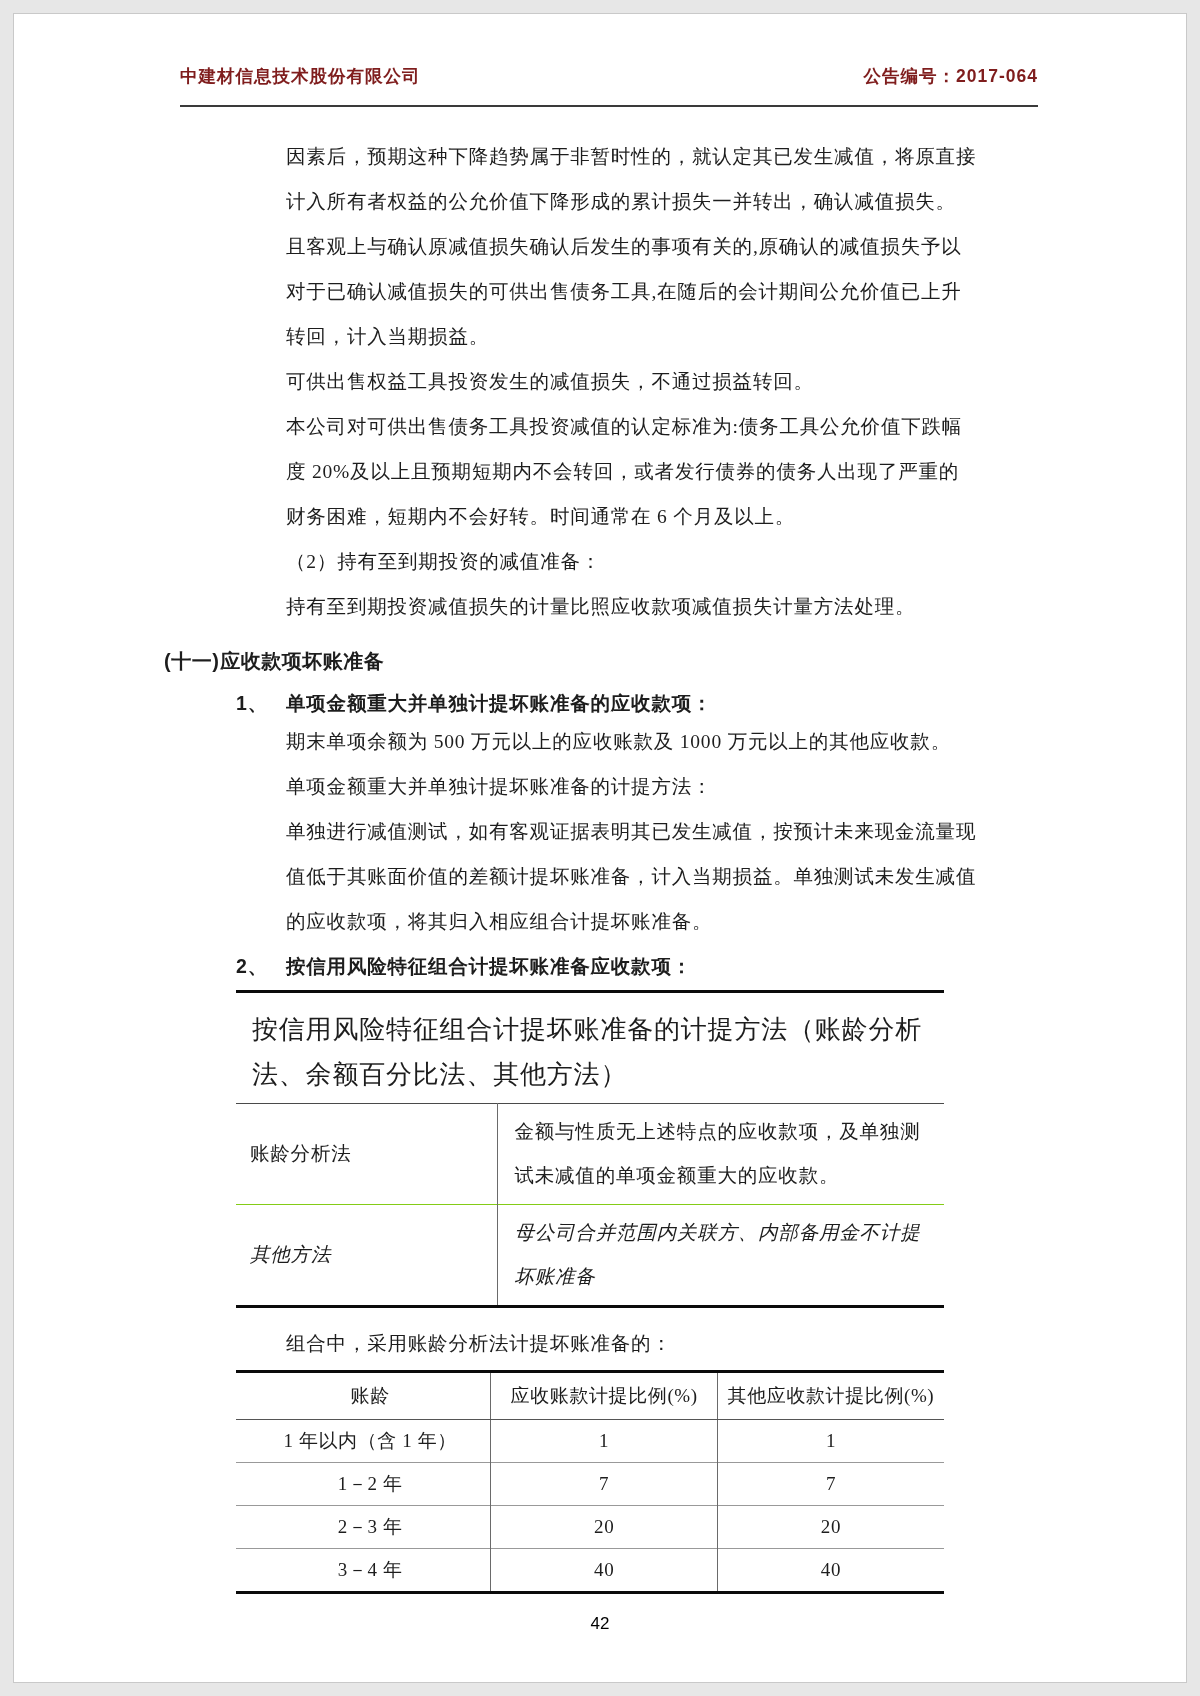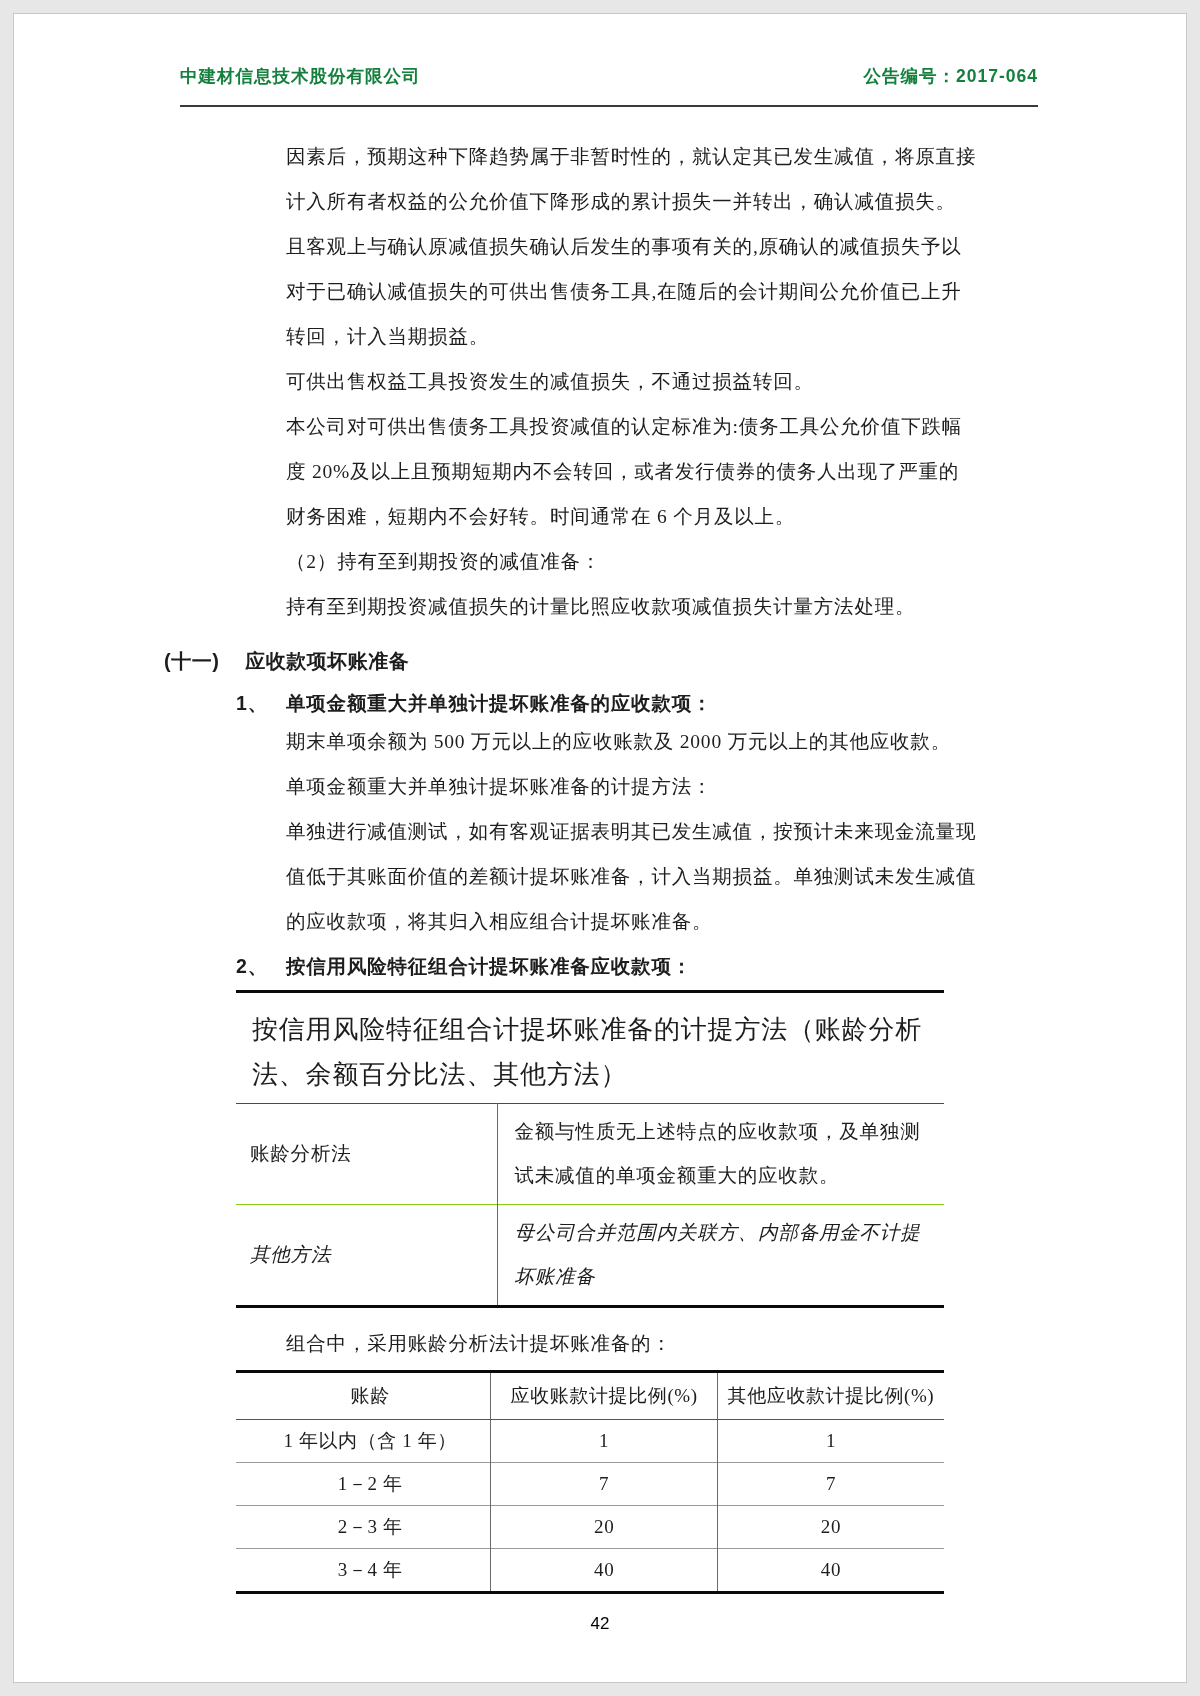--- a/index.html
+++ b/index.html
@@ -17,21 +17,21 @@
     background:#ffffff;
     border:1px solid #c9c9c9;
     box-sizing:border-box;
     overflow:hidden;
   }
   
   .doc-header {
     position:absolute; top:50px; left:166px; right:148px;
     display:flex; justify-content:space-between; align-items:flex-end;
     font-family:"Liberation Sans", sans-serif;
-    font-size:17.5px; font-weight:600; color:#15803d;
+    font-size:17.5px; font-weight:600; color:#7f1d1d;
     letter-spacing:1px;
   }
   .header-rule {
     position:absolute; top:91px; left:166px; right:148px;
     border-top:2.5px solid #3a3a3a;
   }
   
   .content { position:absolute; top:94px; left:0; right:0; }
   .para { margin:0; }
   .para .line {
@@ -39,21 +39,21 @@
     font-size:19.5px; line-height:45px;
     letter-spacing:0.8px;
     white-space:nowrap;
   }
   .intro { margin-top:26px; }
   .section-heading {
     margin:16px 0 0 150px;
     font-family:"Liberation Sans", sans-serif;
     font-weight:bold; font-size:20px; line-height:32px;
     letter-spacing:0.5px;
-    display:flex; gap:26px;
+    display:flex; gap:1px;
   }
   .item-heading {
     margin:10px 0 0 222px;
     font-family:"Liberation Sans", sans-serif;
     font-weight:bold; font-size:19.5px; line-height:32px;
     letter-spacing:0.8px;
     display:flex;
   }
   .item-heading .item-num { width:50px; }
   .item2 {
@@ -157,21 +157,21 @@
       <span>应收款项坏账准备</span>
     </div>
 
     <div class="item-heading">
       <span class="item-num">1、</span>
       <span>单项金额重大并单独计提坏账准备的应收款项：</span>
     </div>
 
     <div class="para">
 
-        <div class="line">期末单项余额为 500 万元以上的应收账款及 2000 万元以上的其他应收款。</div>
+        <div class="line">期末单项余额为 500 万元以上的应收账款及 1000 万元以上的其他应收款。</div>
         <div class="line">单项金额重大并单独计提坏账准备的计提方法：</div>
         <div class="line">单独进行减值测试，如有客观证据表明其已发生减值，按预计未来现金流量现</div>
         <div class="line">值低于其账面价值的差额计提坏账准备，计入当期损益。单独测试未发生减值</div>
         <div class="line">的应收款项，将其归入相应组合计提坏账准备。</div>
       </div>
 
     <div class="item-heading item2">
       <span class="item-num">2、</span>
       <span>按信用风险特征组合计提坏账准备应收款项：</span>
     </div>

